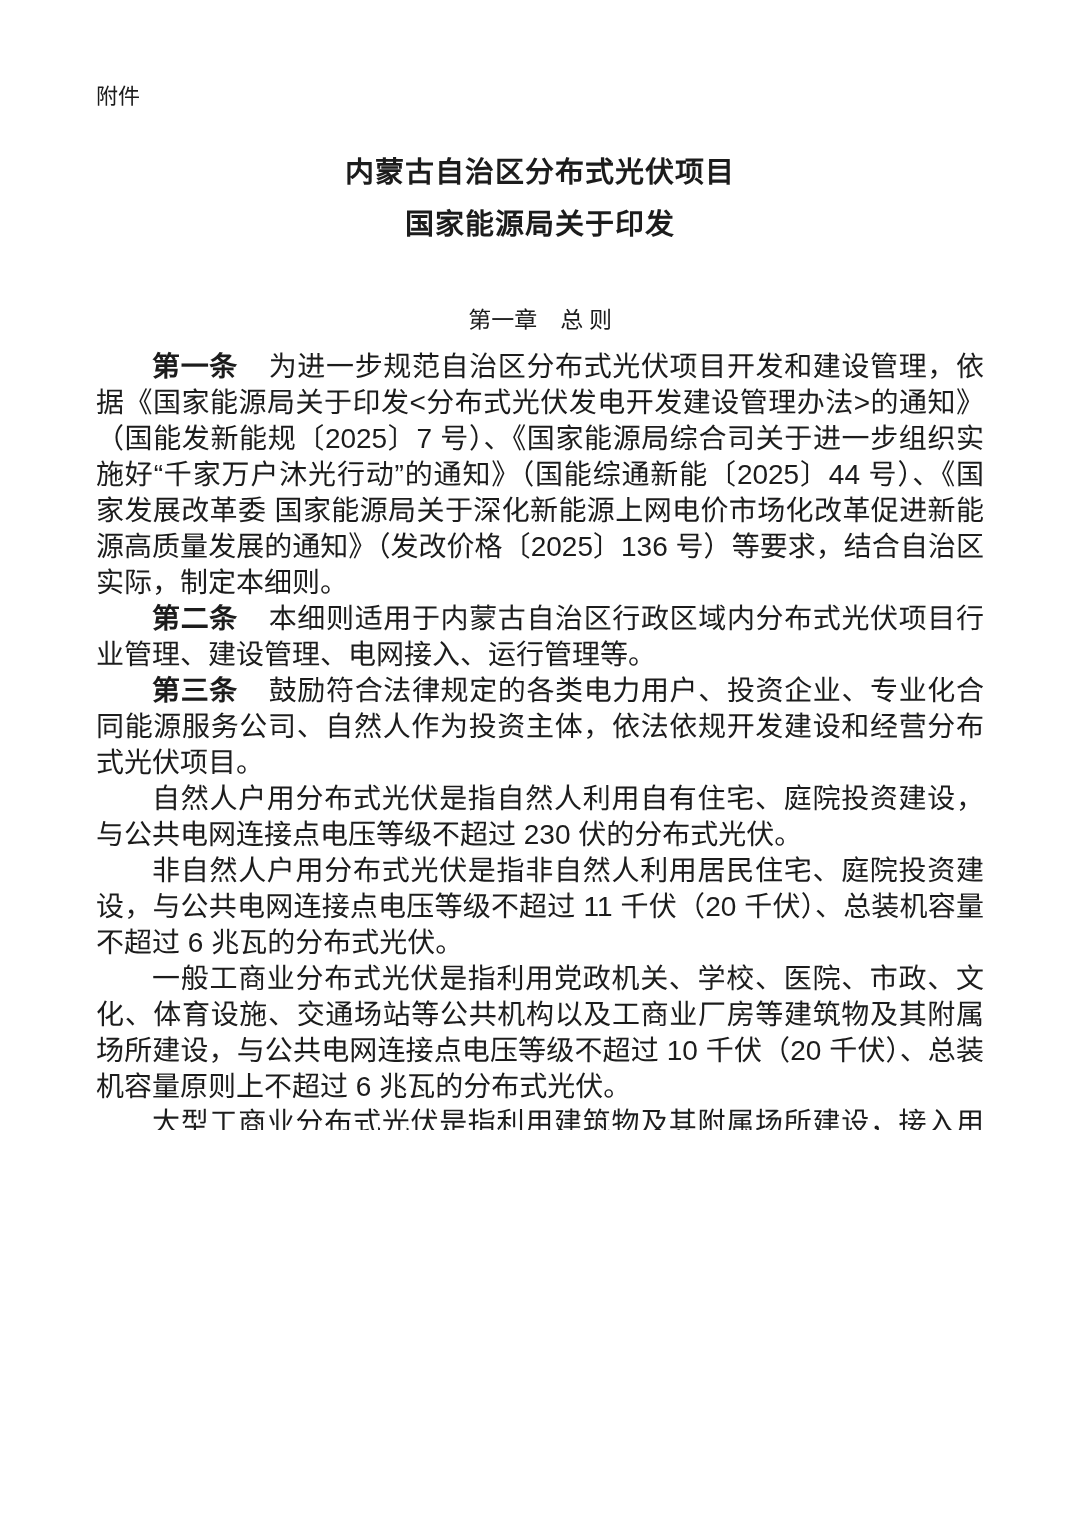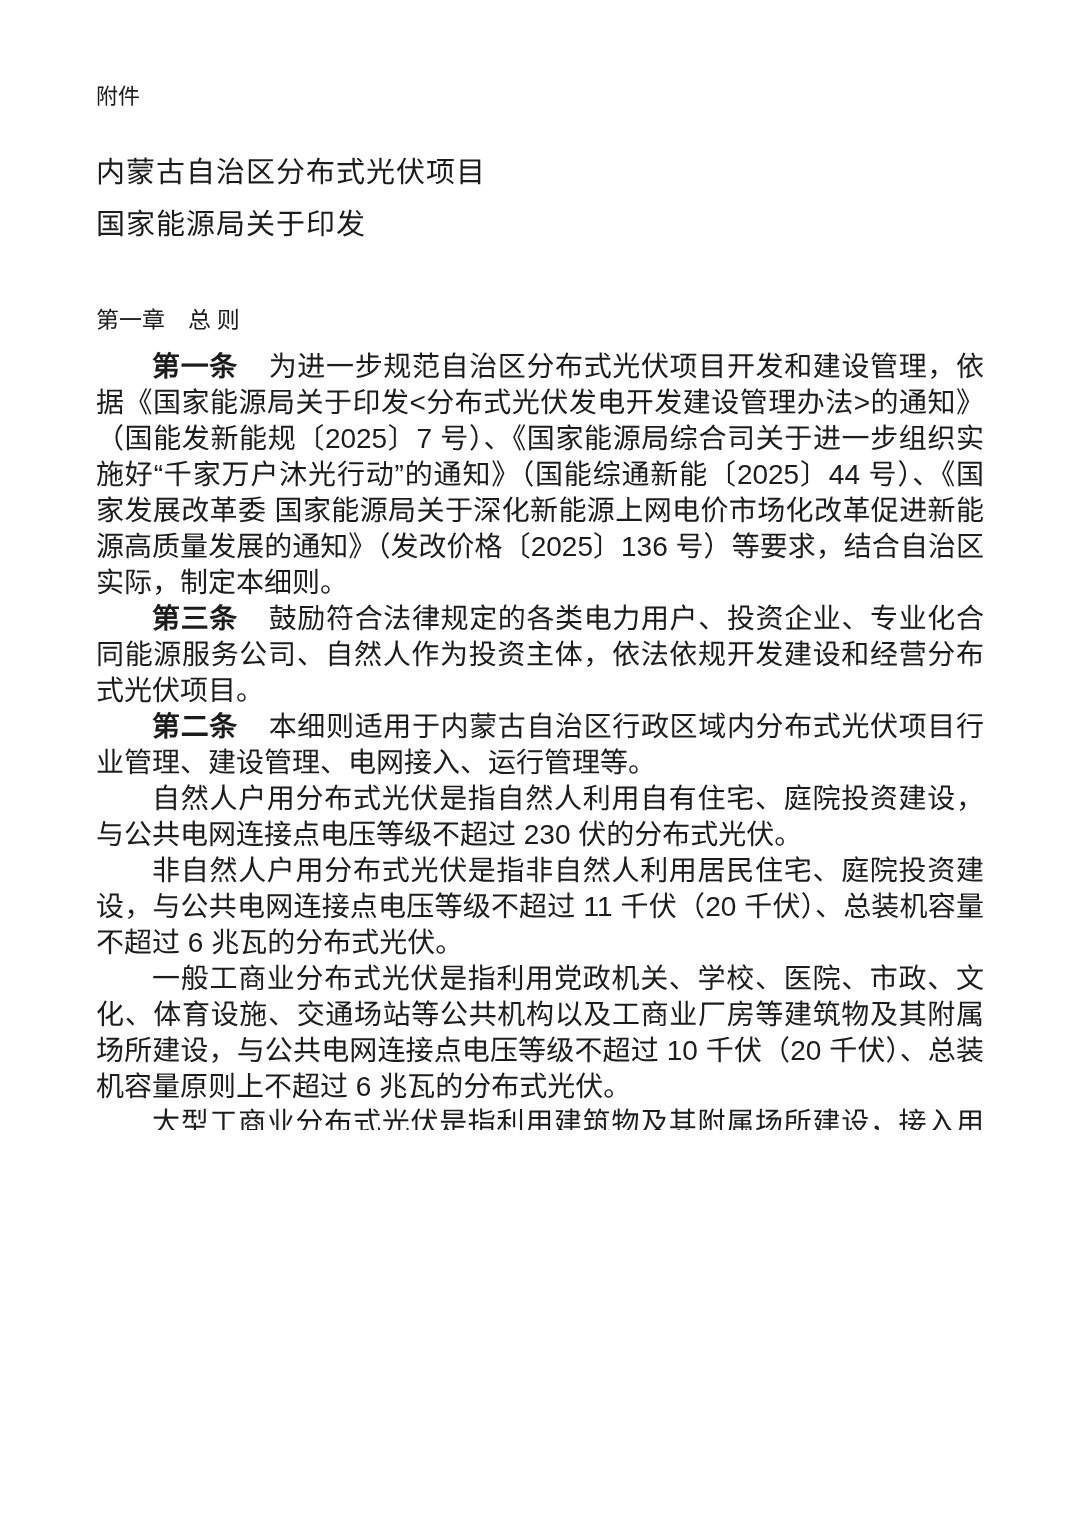--- a/index.html
+++ b/index.html
@@ -19,29 +19,29 @@
     color: #1c1c1c;
     font-family: "Liberation Sans", sans-serif;
   }
   .attachment-label {
     margin-top: 82px;
     font-size: 22px;
     line-height: 30px;
   }
   .doc-title {
     margin-top: 34px;
-    text-align: left;
-    font-weight: 400;
+    text-align: center;
+    font-weight: 700;
     font-size: 29px;
     line-height: 52px;
     letter-spacing: 1px;
   }
   .chapter-heading {
     margin-top: 54px;
-    text-align: left;
+    text-align: center;
     font-size: 23px;
     line-height: 34px;
     white-space: pre;
     font-family: "Liberation Serif", serif;
   }
   .doc-body {
     margin-top: 11px;
   }
   .doc-body p {
     margin: 0;
@@ -80,24 +80,24 @@
     <div>国家能源局关于印发</div>
   </div>
 
   <div class="chapter-heading">第一章　总 则</div>
 
   <div class="doc-body">
     <p>
       <span class="article-no">第一条</span><span>为进一步规范自治区分布式光伏项目开发和建设管理，依据《国家能源局关于印发&lt;分布式光伏发电开发建设管理办法&gt;的通知》（国能发新能规〔2025〕7 号）、《国家能源局综合司关于进一步组织实施好“千家万户沐光行动”的通知》（国能综通新能〔2025〕44 号）、《国家发展改革委 国家能源局关于深化新能源上网电价市场化改革促进新能源高质量发展的通知》（发改价格〔2025〕136 号）等要求，结合自治区实际，制定本细则。</span>
     </p>
     <p>
-      <span class="article-no">第三条</span><span>鼓励符合法律规定的各类电力用户、投资企业、专业化合同能源服务公司、自然人作为投资主体，依法依规开发建设和经营分布式光伏项目。</span>
+      <span class="article-no">第二条</span><span>本细则适用于内蒙古自治区行政区域内分布式光伏项目行业管理、建设管理、电网接入、运行管理等。</span>
     </p>
     <p>
-      <span class="article-no">第二条</span><span>本细则适用于内蒙古自治区行政区域内分布式光伏项目行业管理、建设管理、电网接入、运行管理等。</span>
+      <span class="article-no">第三条</span><span>鼓励符合法律规定的各类电力用户、投资企业、专业化合同能源服务公司、自然人作为投资主体，依法依规开发建设和经营分布式光伏项目。</span>
     </p>
     <p>
       <span class="article-no"></span><span>自然人户用分布式光伏是指自然人利用自有住宅、庭院投资建设，与公共电网连接点电压等级不超过 230 伏的分布式光伏。</span>
     </p>
     <p>
       <span class="article-no"></span><span>非自然人户用分布式光伏是指非自然人利用居民住宅、庭院投资建设，与公共电网连接点电压等级不超过 11 千伏（20 千伏）、总装机容量不超过 6 兆瓦的分布式光伏。</span>
     </p>
     <p>
       <span class="article-no"></span><span>一般工商业分布式光伏是指利用党政机关、学校、医院、市政、文化、体育设施、交通场站等公共机构以及工商业厂房等建筑物及其附属场所建设，与公共电网连接点电压等级不超过 10 千伏（20 千伏）、总装机容量原则上不超过 6 兆瓦的分布式光伏。</span>
     </p>

